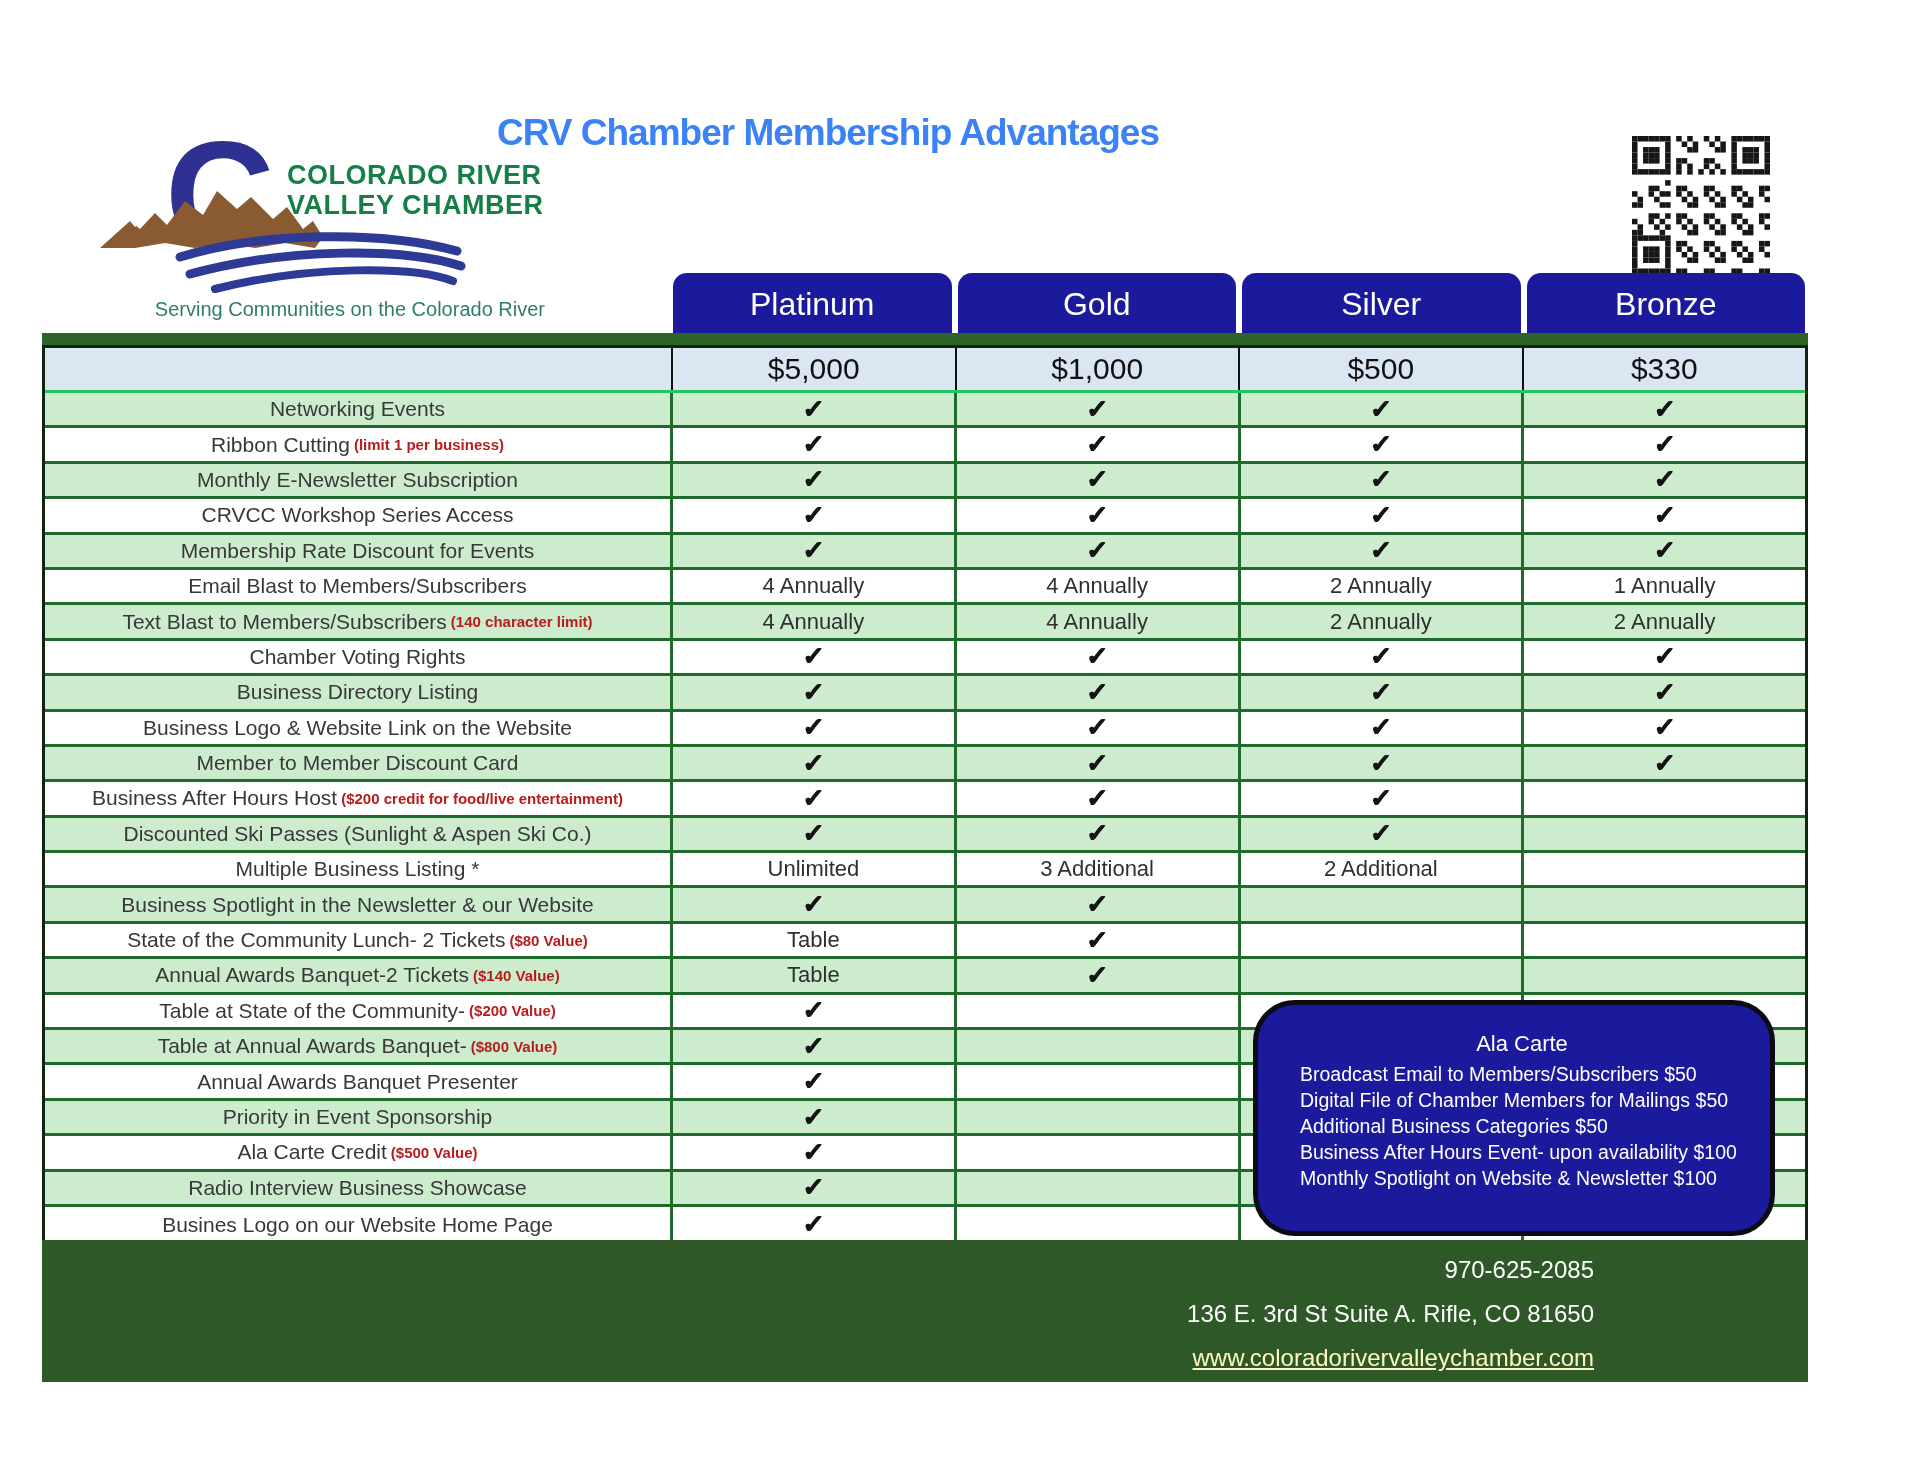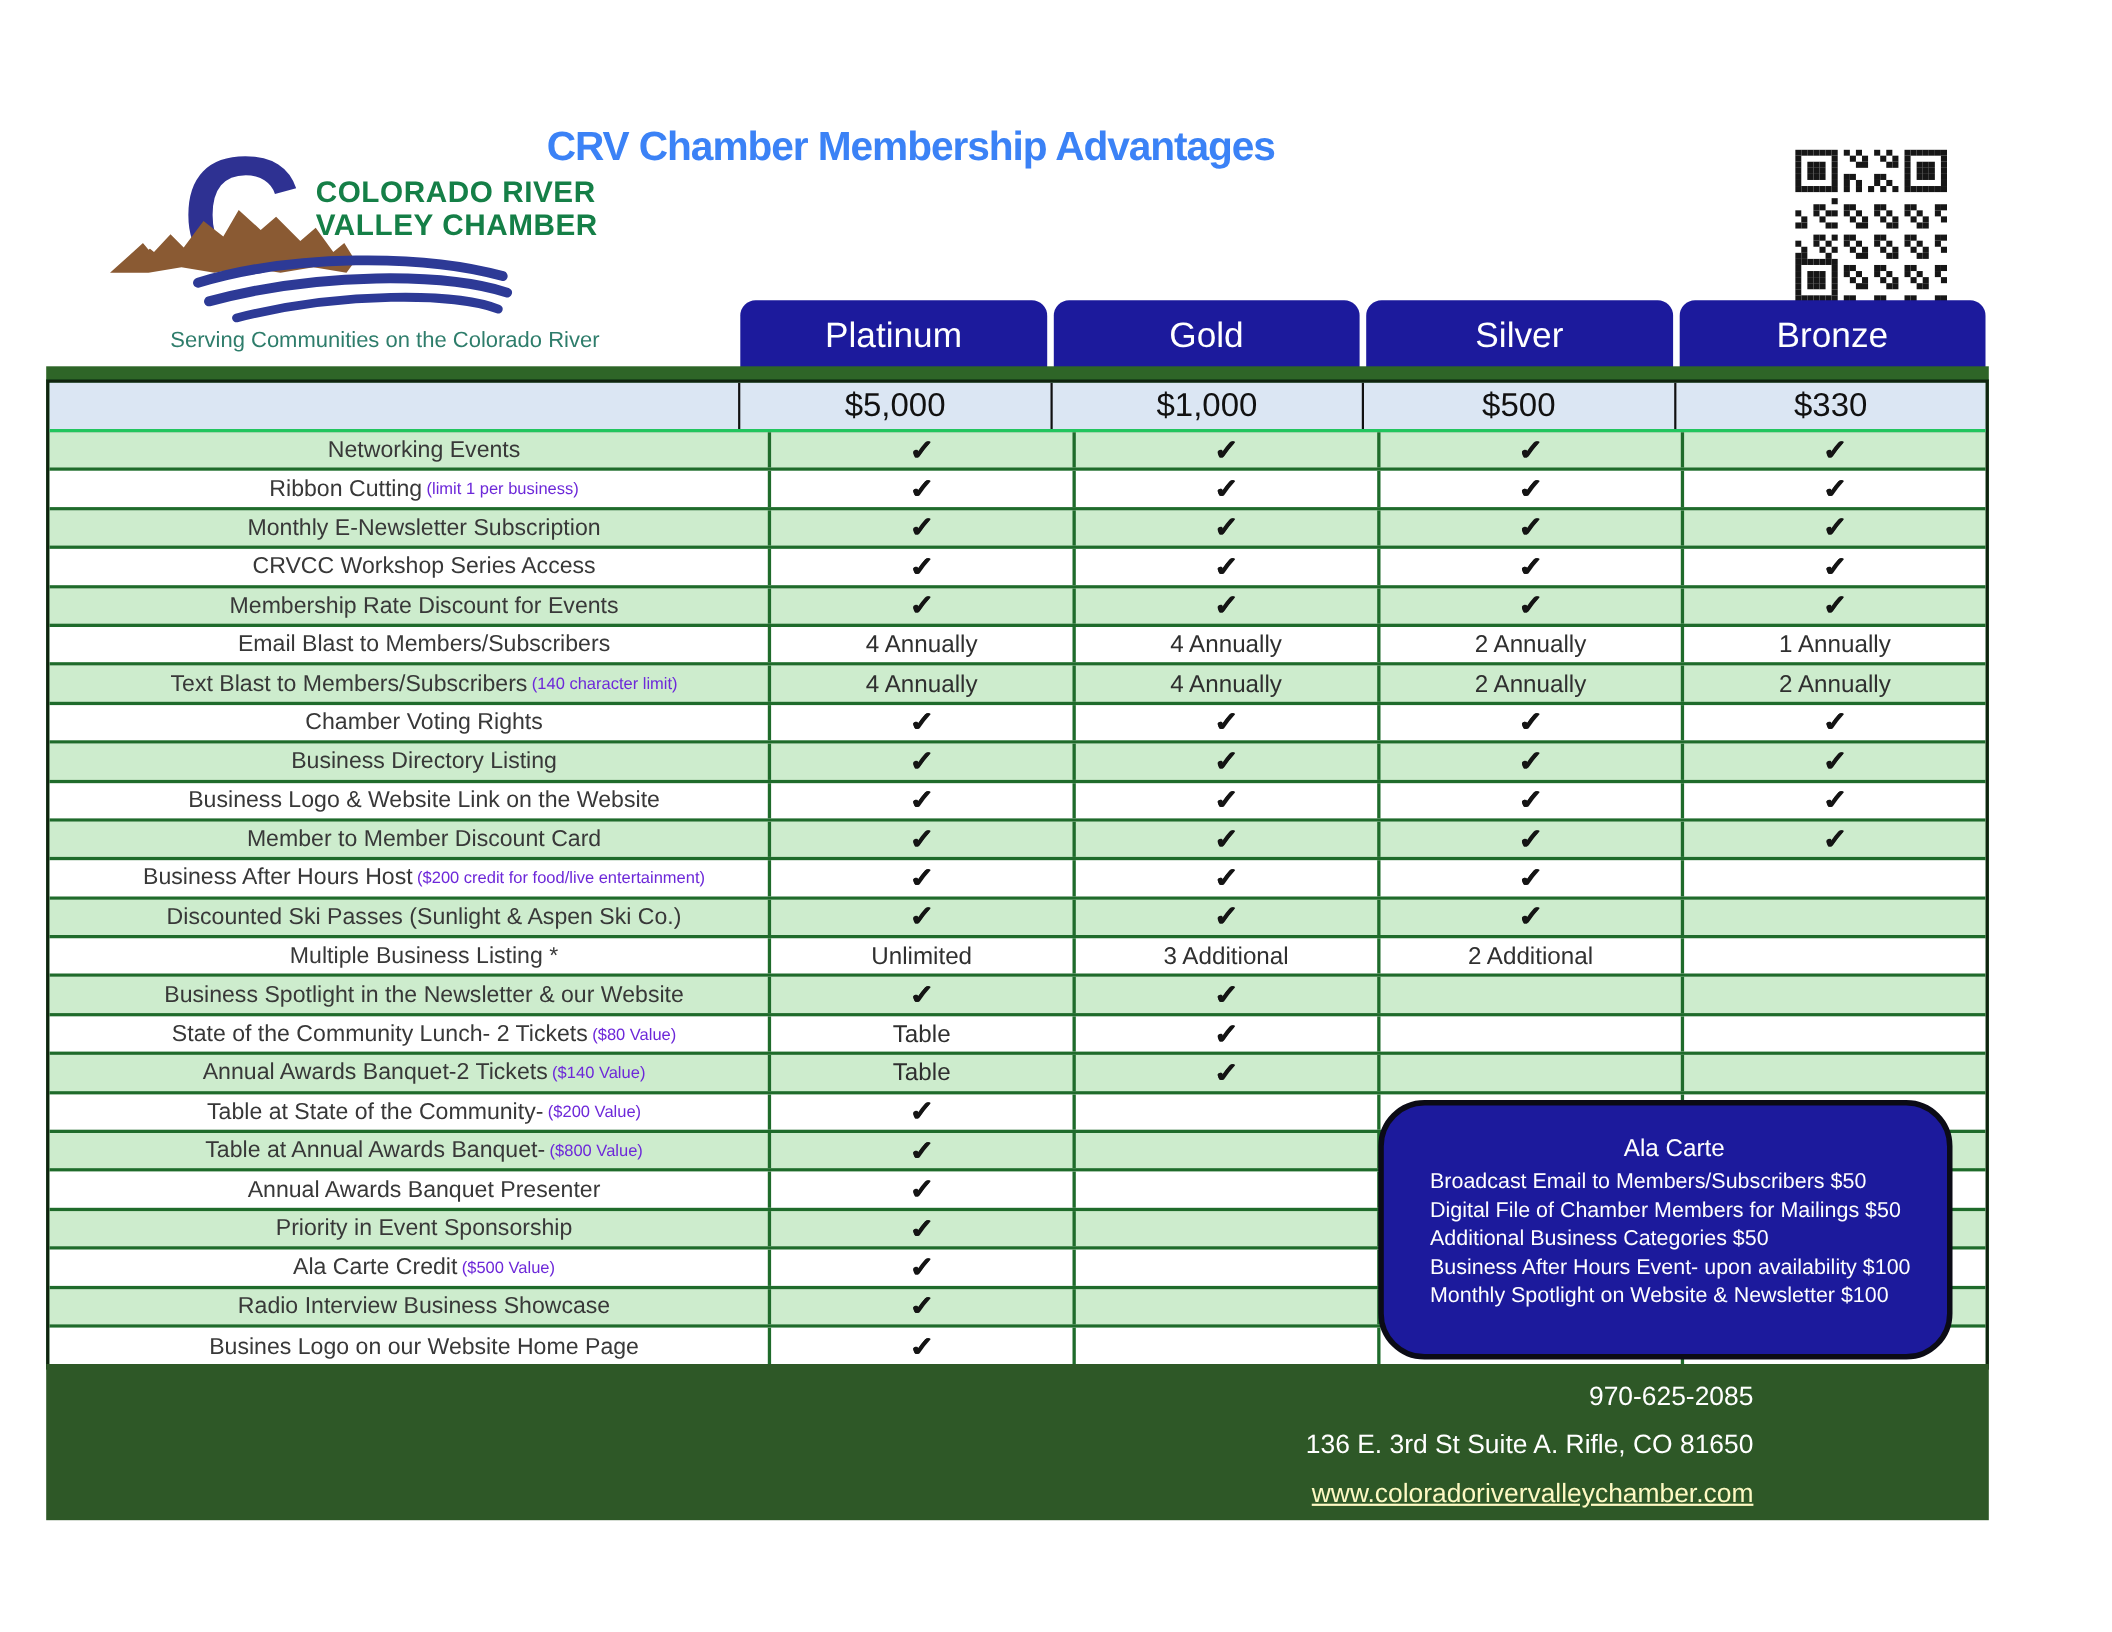--- a/index.html
+++ b/index.html
@@ -24,30 +24,30 @@
   .green-bar{position:absolute;left:42px;top:333px;width:1766px;height:13px;background:var(--bar-green);}
 
   
   .table{position:absolute;left:42px;top:345px;width:1766px;background:var(--grid-green);
          border:3px solid #10240f;box-sizing:border-box;}
   .t-row{display:flex;width:100%;box-sizing:border-box;}
   .t-row>div{box-sizing:border-box;display:flex;align-items:center;justify-content:center;}
   .price-row{height:45px;background:var(--price-blue);border-bottom:3px solid #22c55e;}
   .price-row .cell{border-right:2.5px solid #111;font-size:30px;color:#111;}
   .price-row .cell:last-child{border-right:none;}
-  .b-row{height:35.4px;border-bottom:3px solid var(--grid-green);padding-left:28px;}
+  .b-row{height:35.4px;border-bottom:3px solid var(--grid-green);}
   .b-row:last-child{border-bottom:none;}
   .b-row .cell{border-right:3px solid var(--grid-green);}
   .b-row .cell:last-child{border-right:none;}
   .row-green{background:var(--row-green);}
   .row-white{background:#fff;}
   .label-cell{width:628px;flex:none;}
   .val-cell{flex:1;}
   .b-label{font-size:21px;color:#383838;white-space:nowrap;}
-  .b-note{font-size:15px;font-weight:normal;color:#6d28d9;margin-left:4px;white-space:nowrap;}
+  .b-note{font-size:15px;font-weight:bold;color:#b91c1c;margin-left:4px;white-space:nowrap;}
   .check{font-size:27px;font-weight:900;color:#141414;line-height:1;
          text-shadow:1px 0 0 #141414,0 .5px 0 #141414;transform:scaleY(.92);}
   .val-text{font-size:22px;color:#2f2f2f;white-space:nowrap;}
 
   
   .alacarte{position:absolute;left:1253px;top:1000px;width:522px;height:236px;
             background:var(--navy);border:5px solid #0b0b16;border-radius:42px;
             box-sizing:border-box;color:#fff;padding-top:26px;padding-left:16px;}
   .ac-title{text-align:center;font-size:22px;margin-bottom:4px;}
   .ac-item{font-size:19.5px;line-height:26px;padding:0 26px;white-space:nowrap;}

